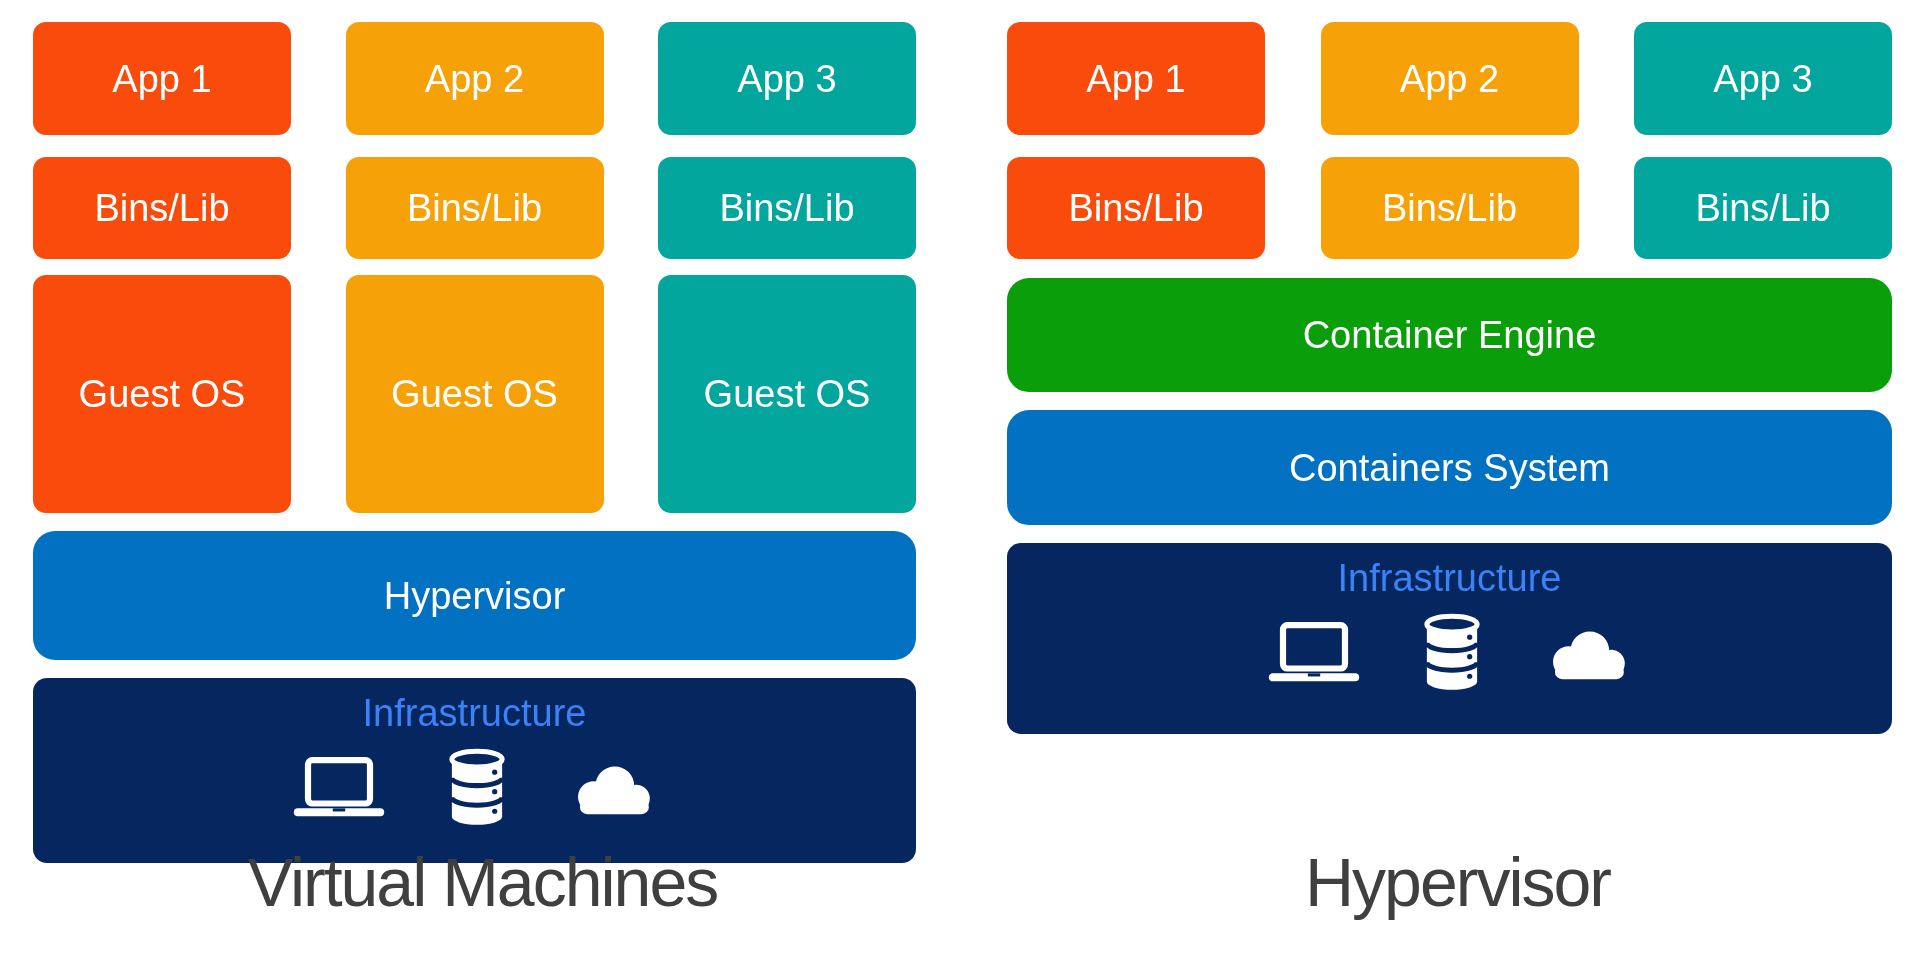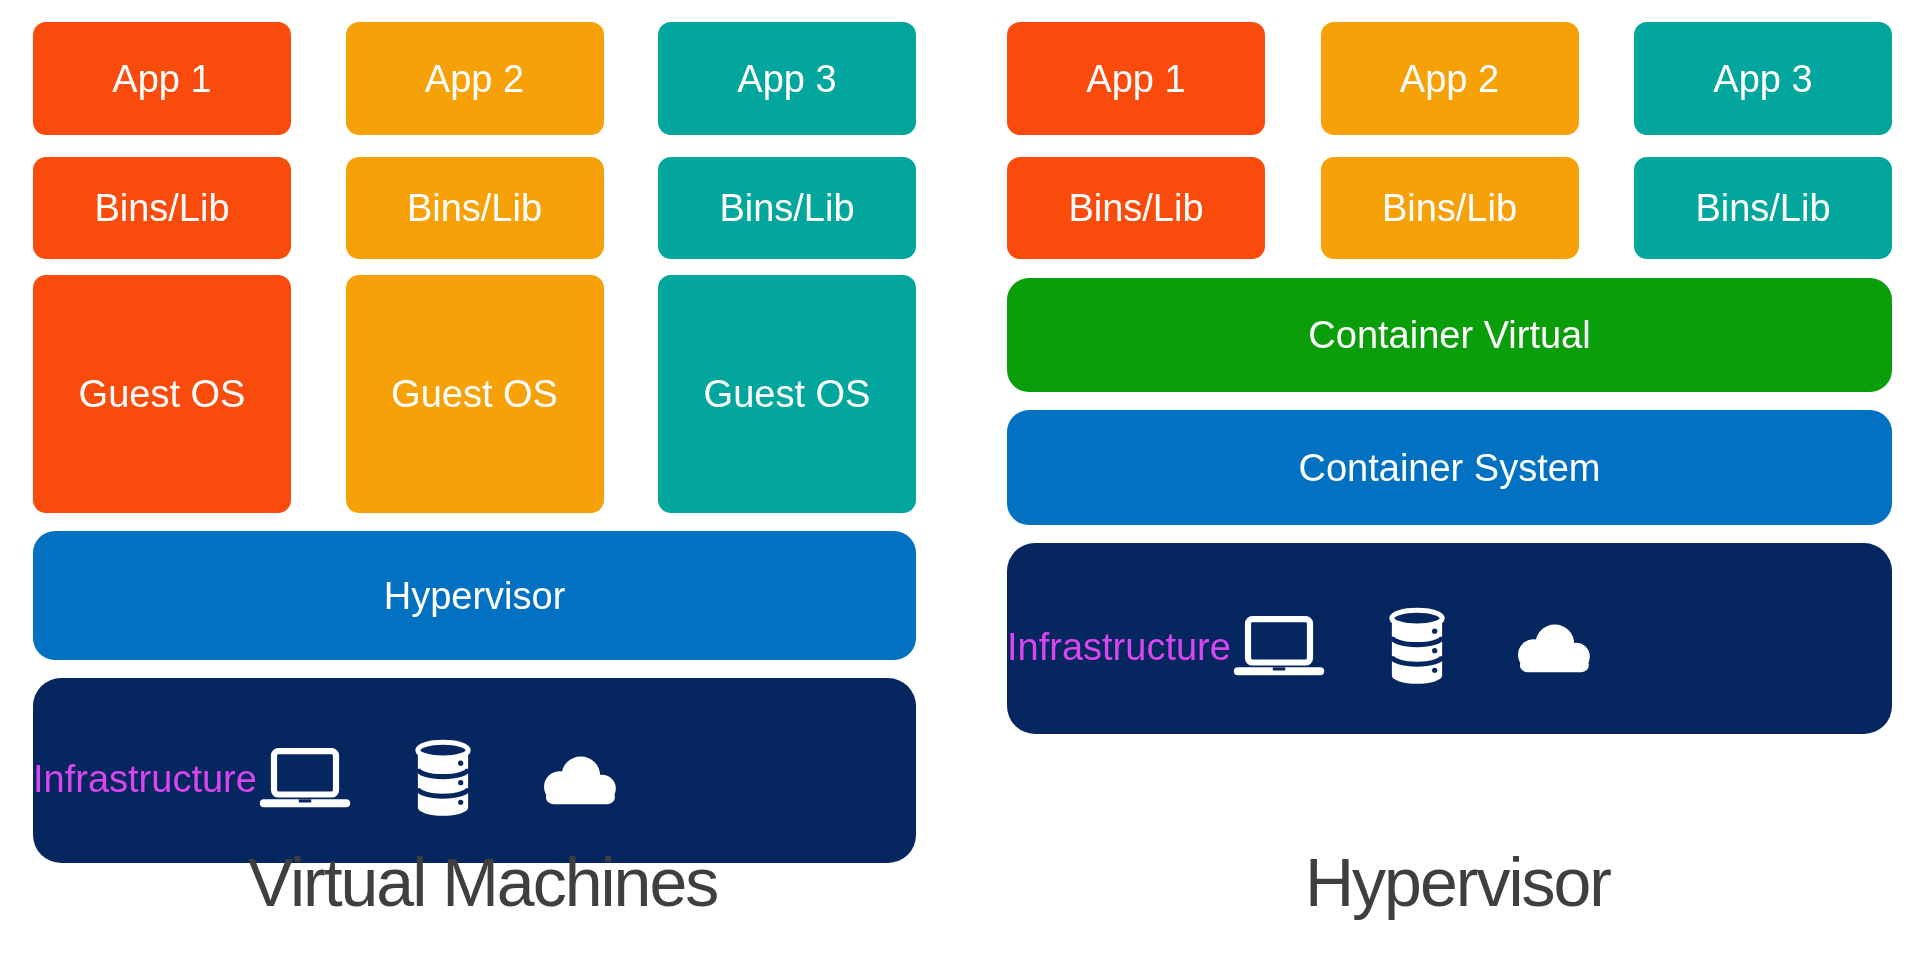--- a/index.html
+++ b/index.html
@@ -30,22 +30,22 @@
   .layer {
     display: flex; align-items: center; justify-content: center;
     color: #ffffff; font-size: 38px; line-height: 1;
     border-radius: 22px; width: 100%;
   }
   .hyper  { height: 129px; margin-top: 18px; }
   .engine { height: 114px; margin-top: 19px; }
   .oslay  { height: 115px; margin-top: 18px; }
 
   .infra {
-    display: flex; flex-direction: row; align-items: center;
-    color: #d946ef; border-radius: 28px; width: 100%; margin-top: 18px;
+    display: flex; flex-direction: column; align-items: center;
+    color: #3b82f6; border-radius: 14px; width: 100%; margin-top: 18px;
   }
   .infra-vm { height: 185px; }
   .infra-ct { height: 191px; }
   .infra-label { font-size: 38px; line-height: 1; margin-top: 16px; }
   .icons {
     display: flex; align-items: center; gap: 62px; margin-top: 16px;
   }
   .icons svg { display: block; }
 
   
@@ -133,22 +133,22 @@
       <div class="stack">
         <div class="box h-app bg-app2">App 2</div>
         <div class="box h-bins bg-app2">Bins/Lib</div>
       </div>
       <div class="stack">
         <div class="box h-app bg-app3">App 3</div>
         <div class="box h-bins bg-app3">Bins/Lib</div>
       </div>
     </div>
 
-    <div class="layer engine bg-green">Container Virtual</div>
-    <div class="layer oslay bg-blue">Container System</div>
+    <div class="layer engine bg-green">Container Engine</div>
+    <div class="layer oslay bg-blue">Containers System</div>
 
     <div class="infra infra-ct bg-navy">
       <div class="infra-label">Infrastructure</div>
       <div class="icons">
 
         <svg width="96" height="62" viewBox="0 0 104 70">
           <rect x="17" y="3.5" width="70" height="49" rx="5" fill="none" stroke="#ffffff" stroke-width="7"></rect>
           <rect x="1" y="58" width="102" height="9" rx="4.5" fill="#ffffff"></rect>
           <rect class="navy-fill" x="45" y="58" width="14" height="3.5"></rect>
         </svg>

